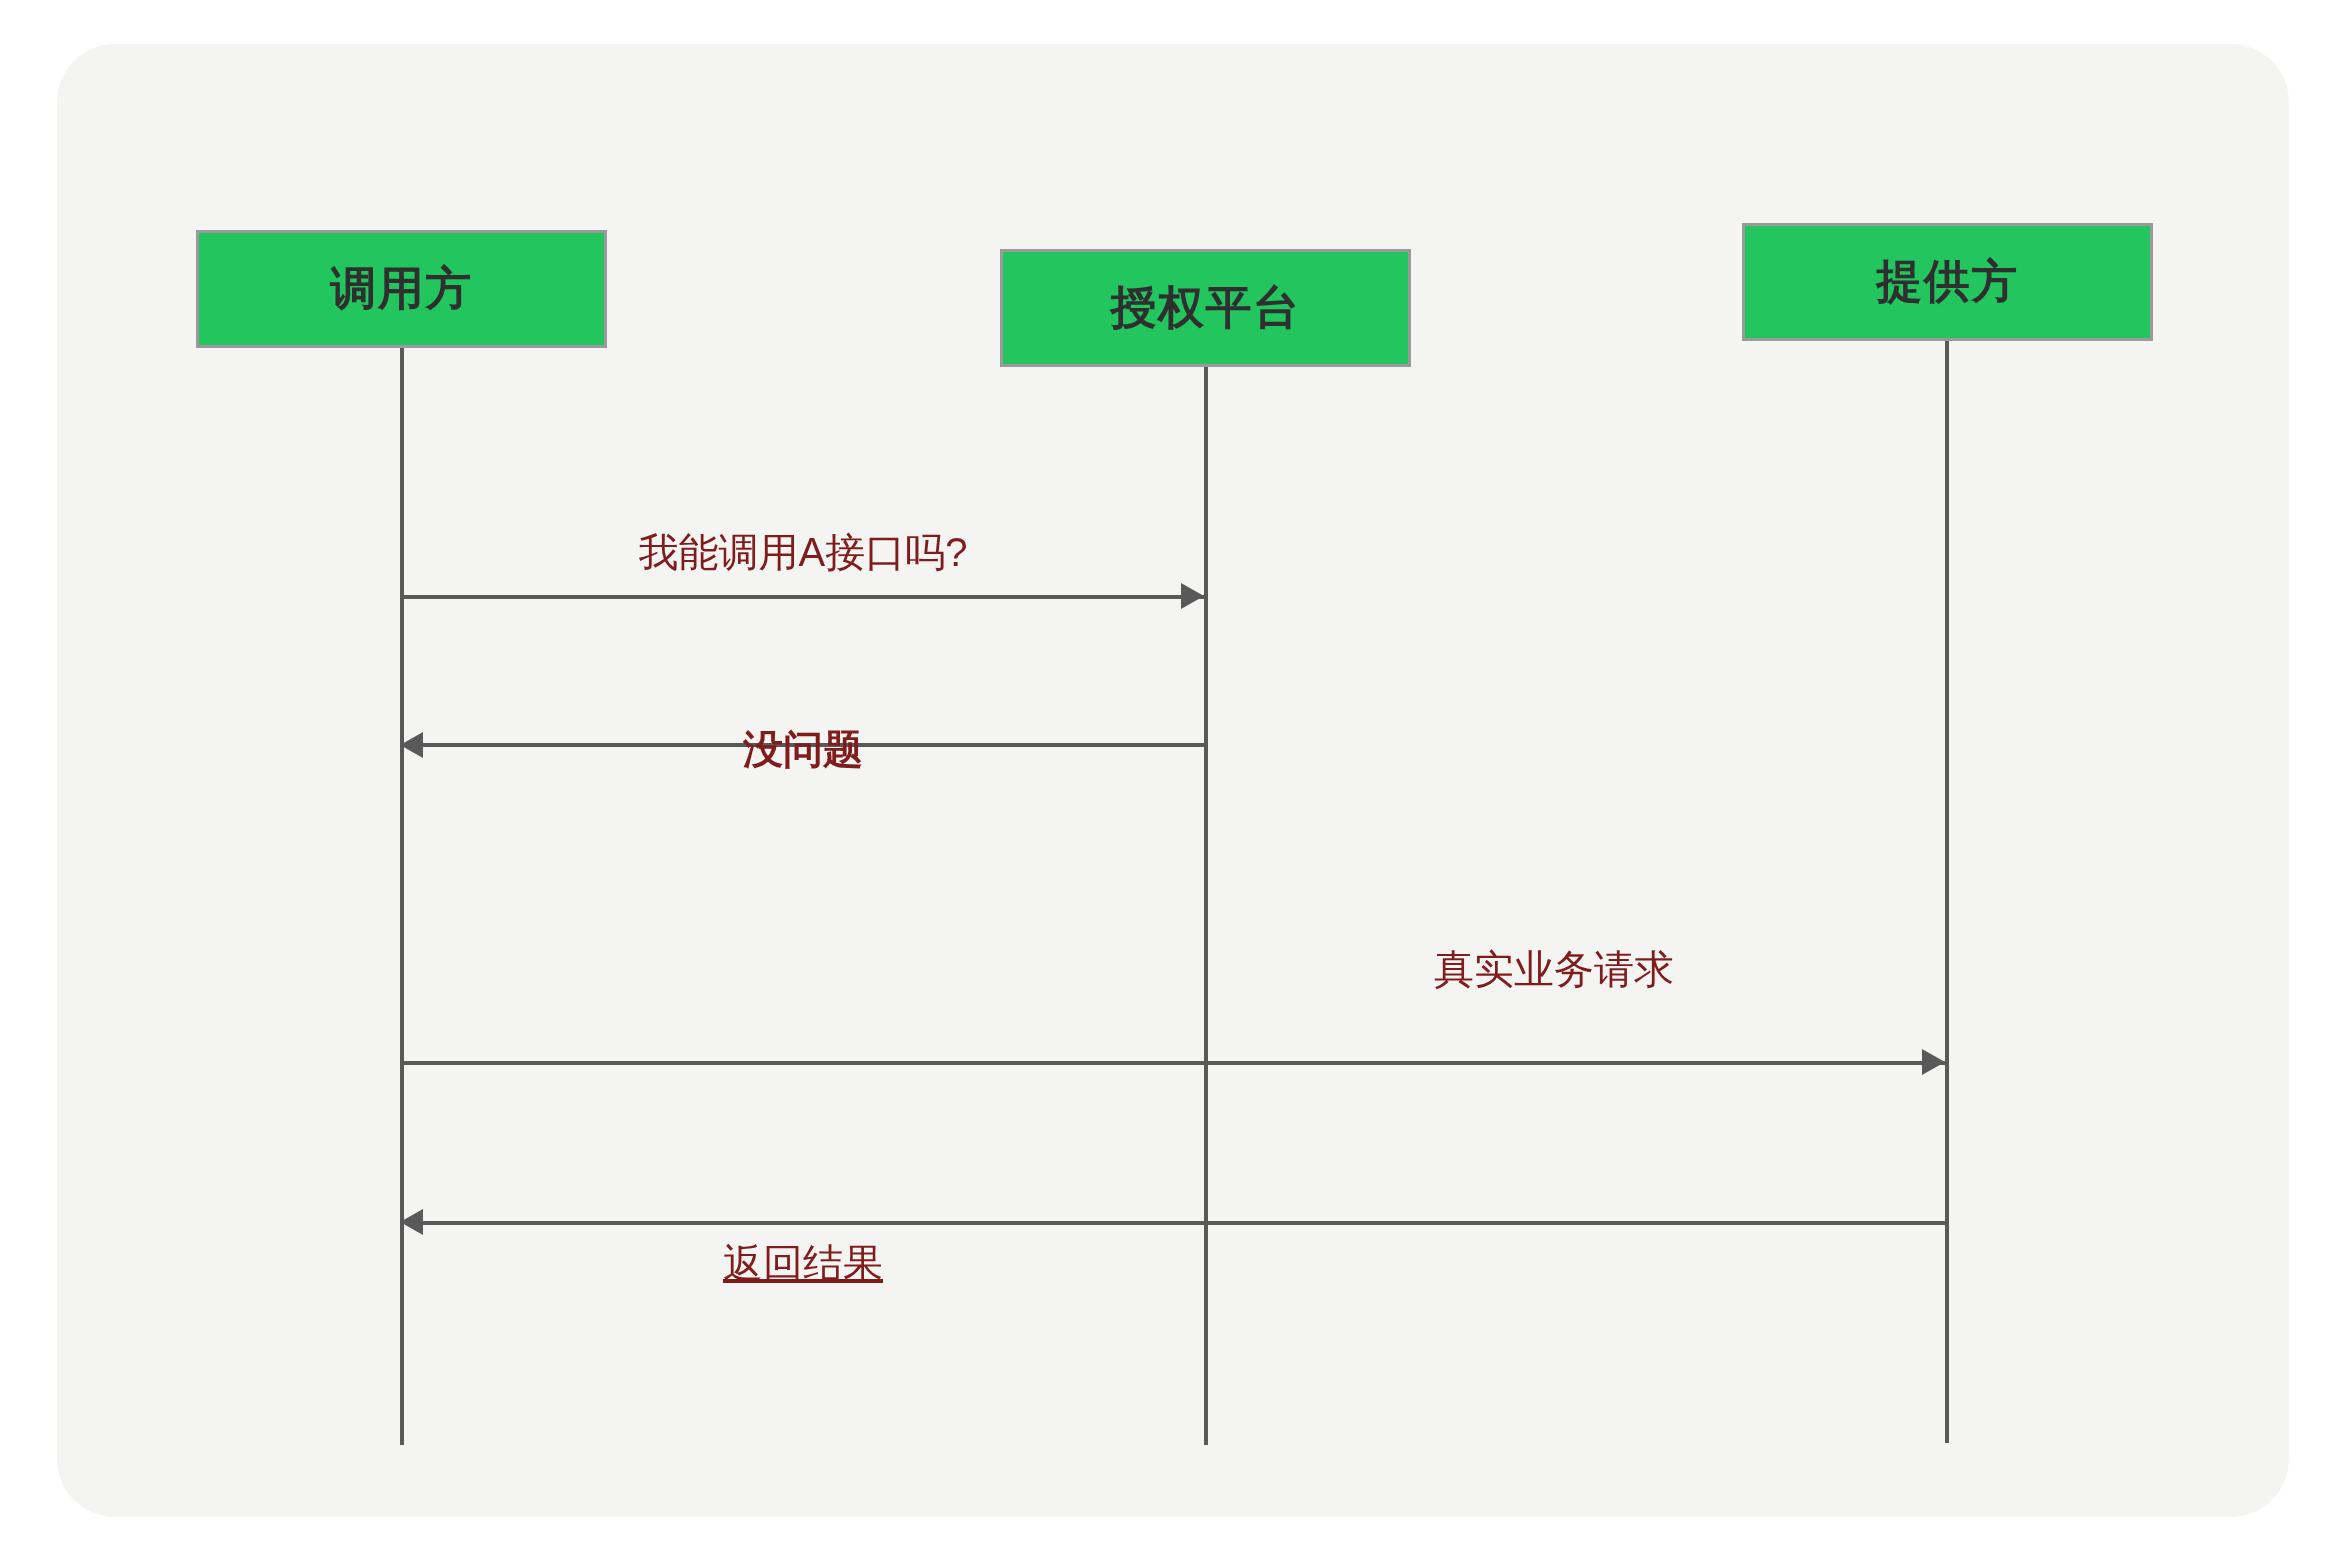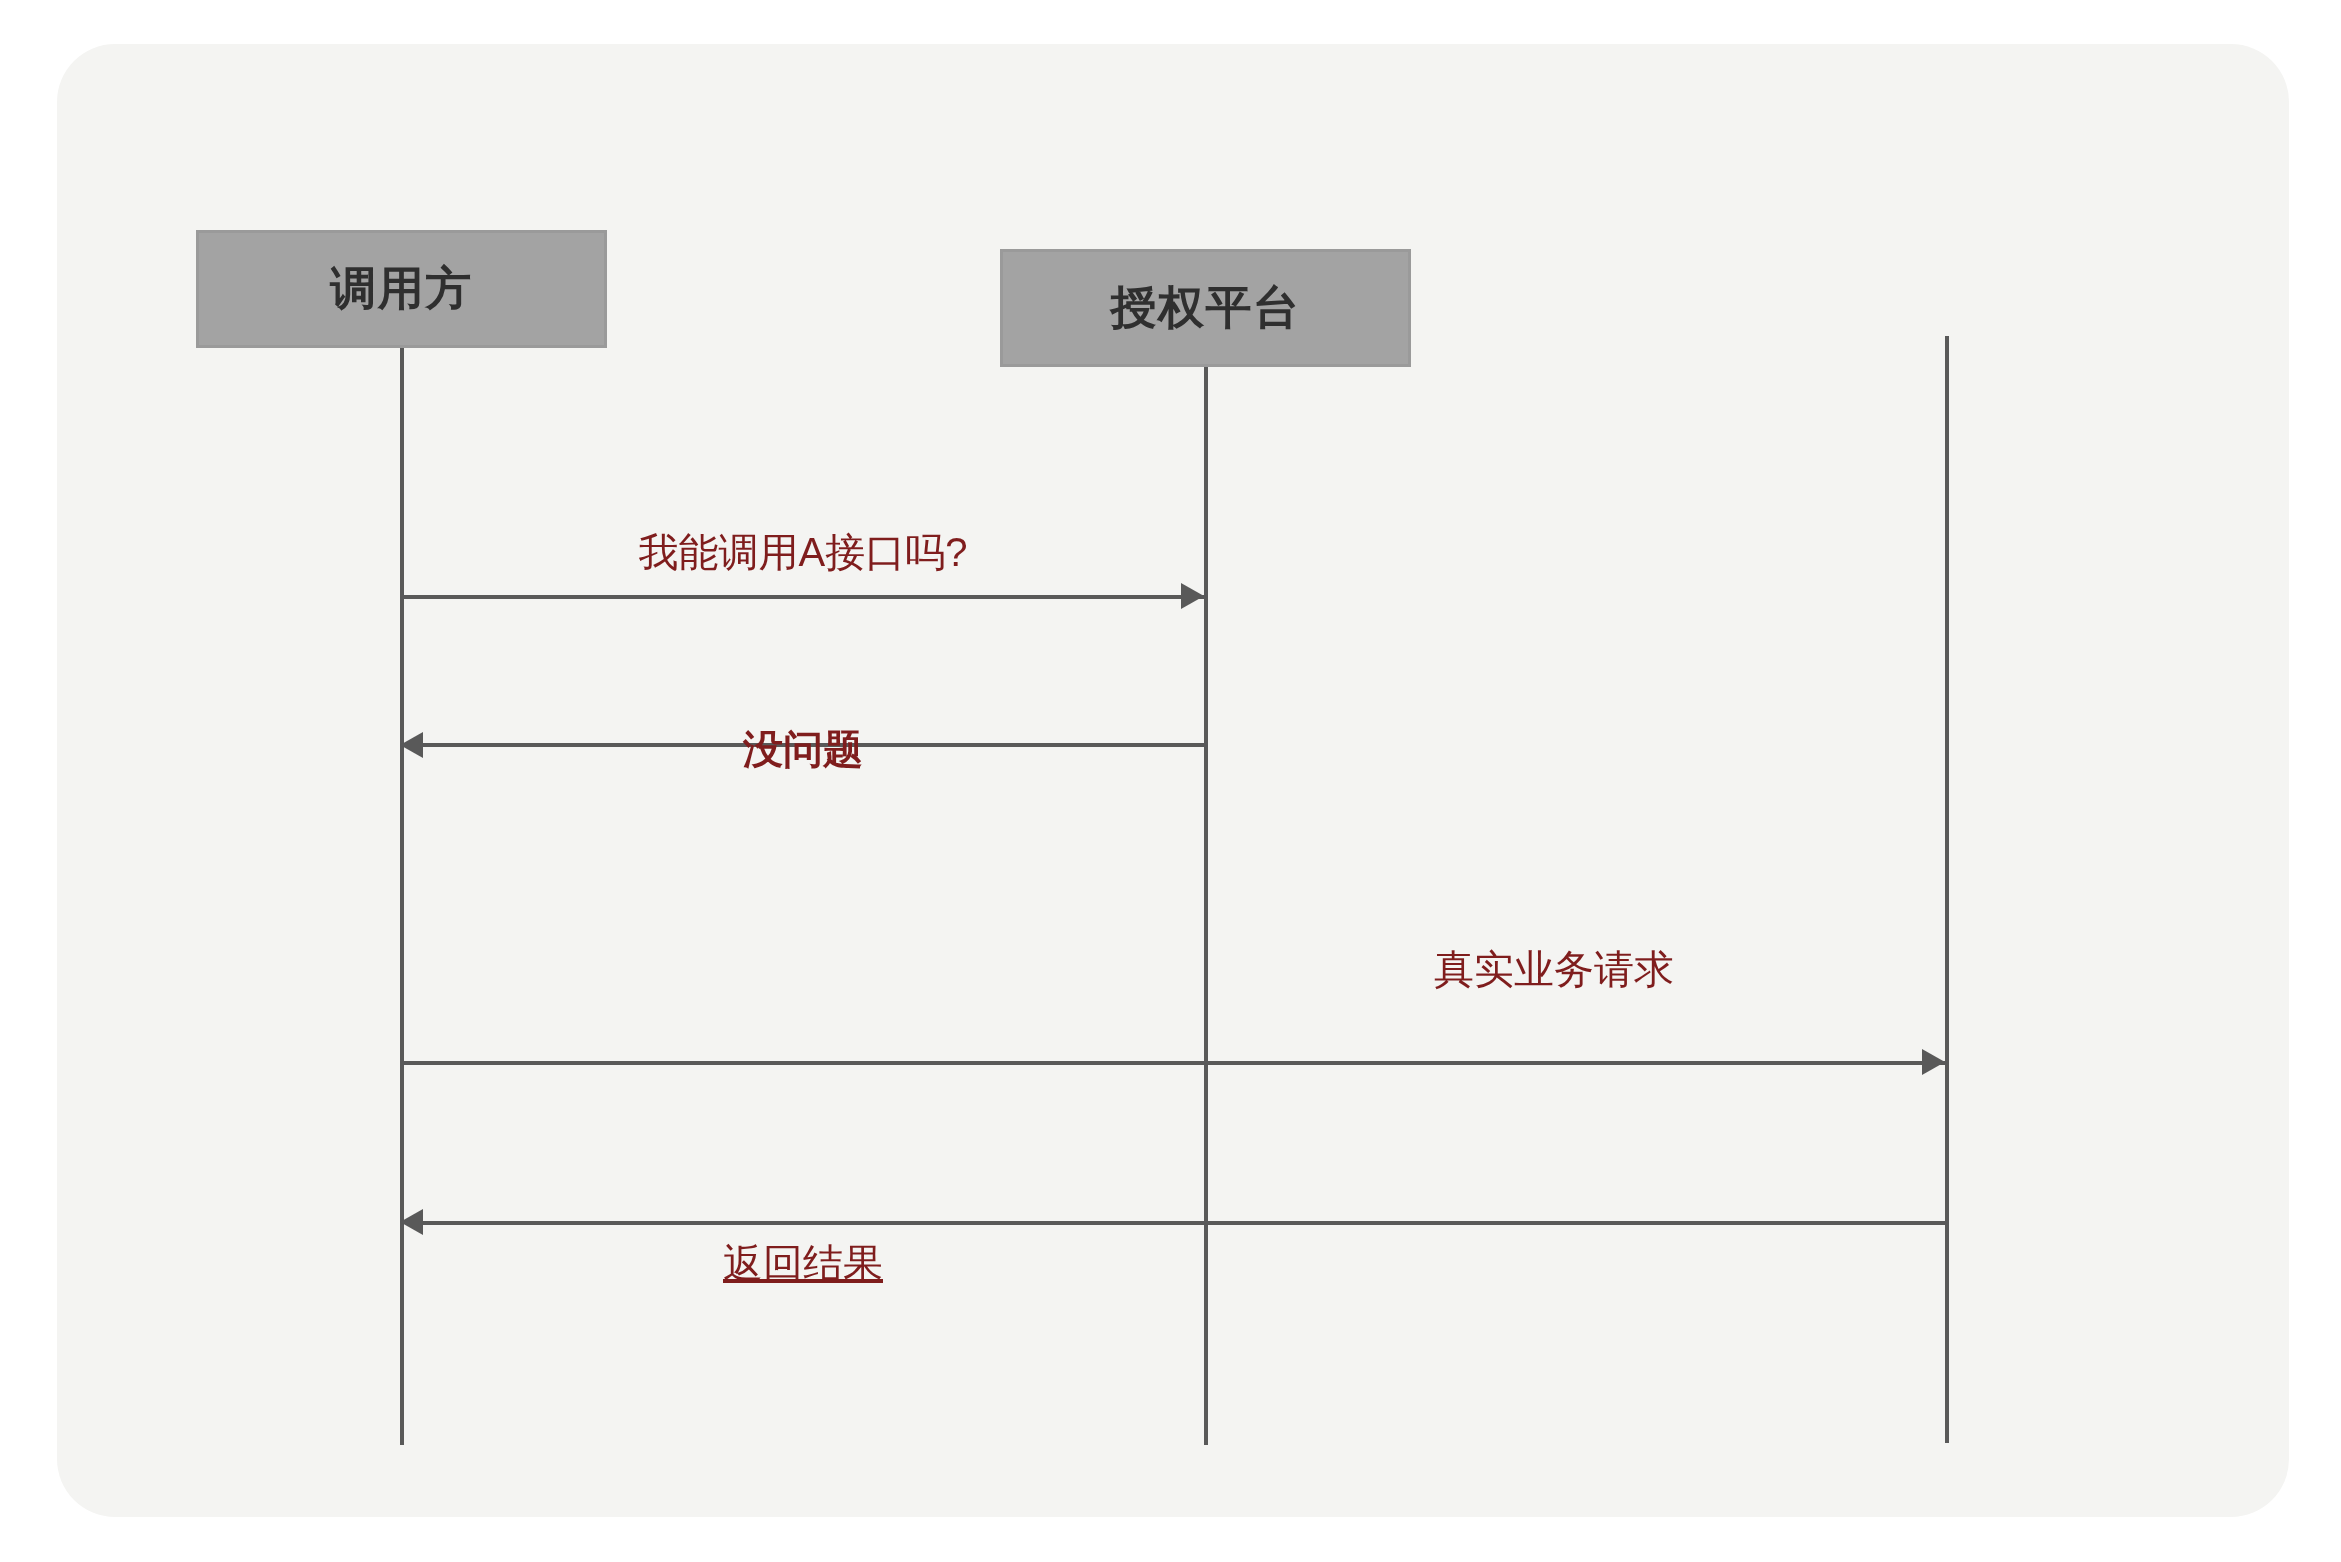--- a/index.html
+++ b/index.html
@@ -29,21 +29,21 @@
     left: 0;
     top: 0;
     width: 100%;
     height: 100%;
   }
 
   
   .actor-box {
     position: absolute;
     box-sizing: border-box;
-    background: #a3a3a3;
+    background: #22c55e;
     border: 3px solid #9a9a9a;
     display: flex;
     align-items: center;
     justify-content: center;
   }
   .actor-label {
     font-size: 46px;
     font-weight: bold;
     color: #2f2f2f;
     letter-spacing: 1.5px;
@@ -96,20 +96,23 @@
     <div class="lifeline" style="left:1888px; top:292px; height:1107px;"></div>
 
     <div class="actor-box" style="left:139px; top:186px; width:411px; height:118px;">
       <span class="actor-label">调用方</span>
     </div>
 
     <div class="actor-box" style="left:943px; top:177px; width:411px; height:118px;margin-top:28px;">
       <span class="actor-label">授权平台</span>
     </div>
 
+    <div class="actor-box" style="left:1685px; top:179px; width:411px; height:118px;">
+      <span class="actor-label">提供方</span>
+    </div>
 
     <div class="msg-line" style="left:344px; top:551px; width:803px;"></div>
     <div class="arrowhead right" style="left:1124px; top:539px;"></div>
     <div class="msg-label" style="left:746px; top:481px;">我能调用A接口吗?</div>
 
     <div class="msg-line" style="left:366px; top:699px; width:783px;"></div>
     <div class="arrowhead left" style="left:343px; top:688px;"></div>
     <div class="msg-label" style="left:746px; top:678px;font-weight:bold;">没问题</div>
 
     <div class="msg-line" style="left:344px; top:1017px; width:1544px;"></div>

